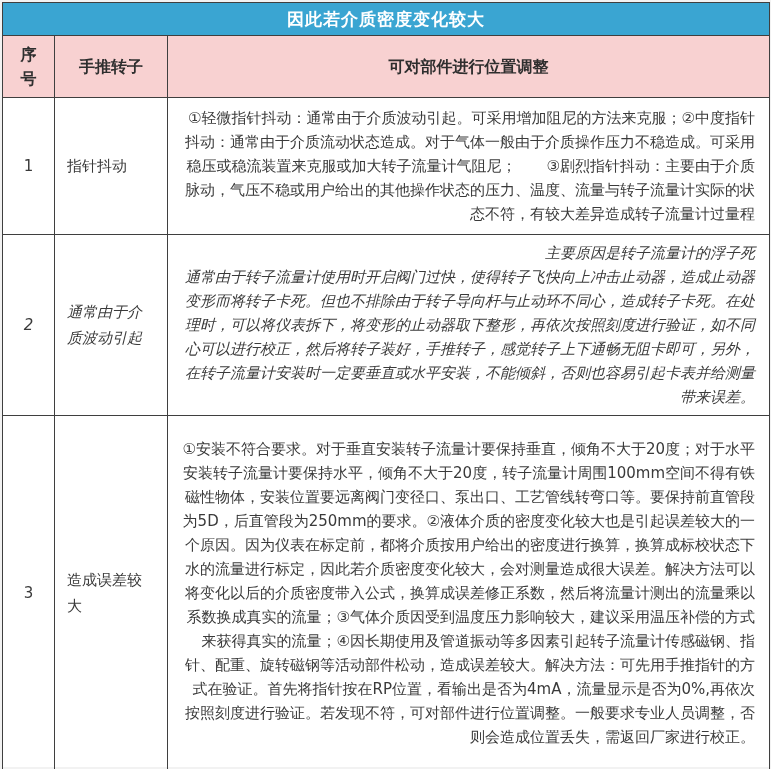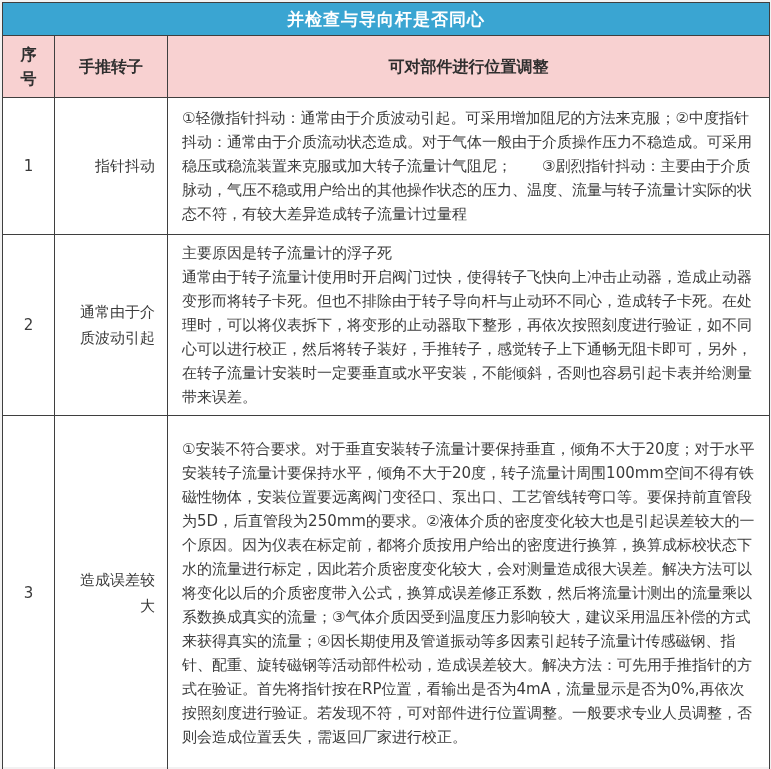--- a/index.html
+++ b/index.html
@@ -43,53 +43,53 @@
     padding: 4px 10px;
     line-height: 24px;
   }
   .no-cell {
     text-align: center;
     vertical-align: middle;
     font-size: 15px;
     color: var(--text-color, #3a3a3a);
   }
   .phen-cell {
-    text-align: right;
+    text-align: left;
     vertical-align: middle;
     font-size: 15px;
     color: var(--text-color, #3a3a3a);
     padding: 4px 12px;
     line-height: 26px;
   }
   .detail-cell {
     vertical-align: middle;
     padding: 6px 14px;
     font-size: 15px;
     line-height: 24px;
     color: var(--text-color, #3a3a3a);
-    text-align: left;
+    text-align: right;
     word-break: break-all;
   }
   .row-1 td { height: 137px; }
-  .row-2 td { height: 178px; }
+  .row-2 td { height: 178px; font-style: italic; }
   .row-3 td { height: 354px; }
 </style>
 </head>
 <body>
 
 <div class="table-wrap">
   <table>
     <colgroup>
       <col style="width:52px">
       <col style="width:113px">
       <col style="width:602px">
     </colgroup>
     <tbody>
       <tr>
-        <td class="title-cell" colspan="3">并检查与导向杆是否同心</td>
+        <td class="title-cell" colspan="3">因此若介质密度变化较大</td>
       </tr>
       <tr class="header-row">
         <th>序号</th>
         <th>手推转子</th>
         <th>可对部件进行位置调整</th>
       </tr>
       <tr class="row-1">
         <td class="no-cell">1</td>
         <td class="phen-cell">指针抖动</td>
         <td class="detail-cell">

